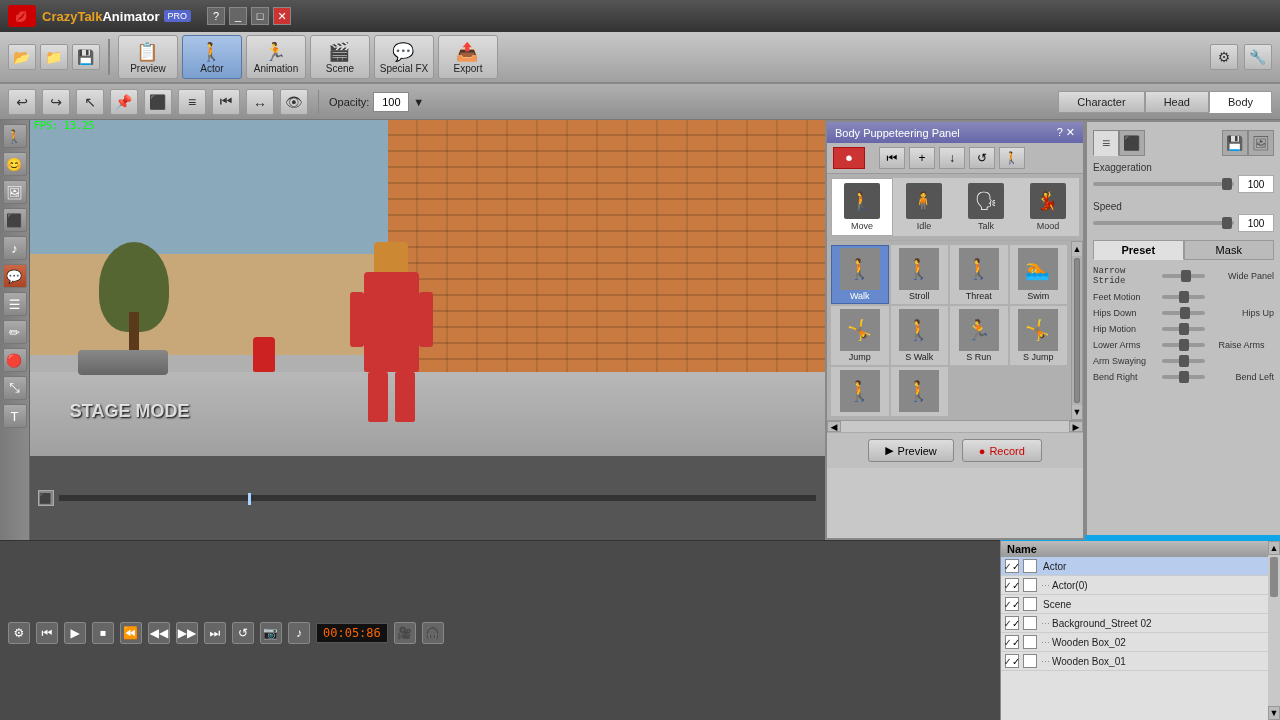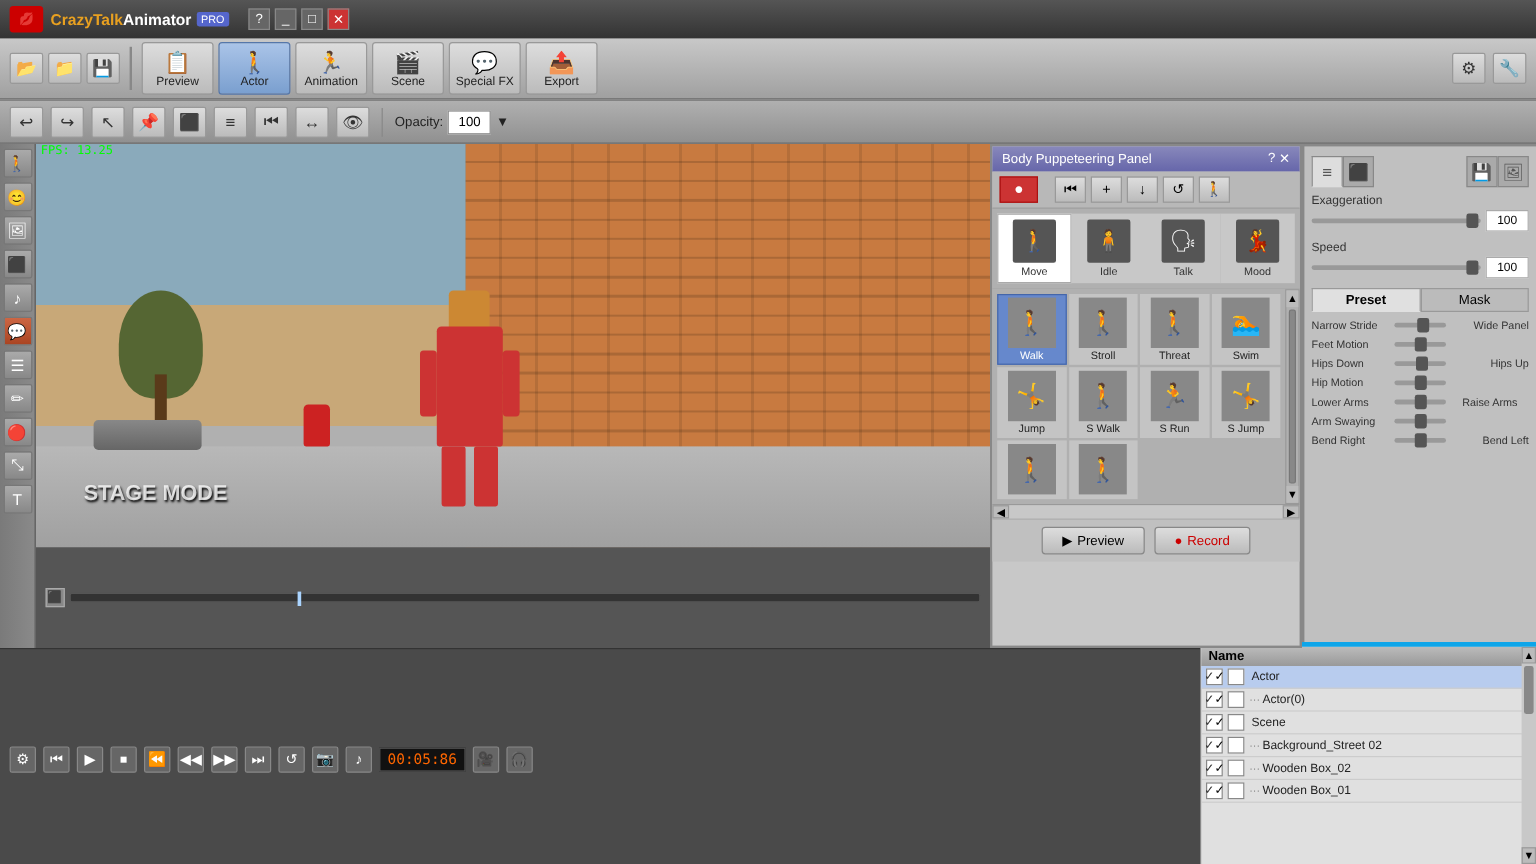--- a/index.html
+++ b/index.html
@@ -238,21 +238,21 @@
     .rp-preset-slider { flex: 1; height: 4px; background: #999; border-radius: 2px; position: relative; margin: 0 4px; }
     .rp-preset-thumb { position: absolute; top: -4px; width: 10px; height: 12px; background: #555; border-radius: 2px; cursor: pointer; }
 
     
     .scene-list {
       position: absolute; right: 0; bottom: 0;
       width: 280px;
       height: 185px;
       background: #e0e0e0;
       border-left: 1px solid #888;
-      border-top: 4px solid #0ea5e9;
+      border-top: 6px solid #0ea5e9;
       overflow: hidden;
     }
     .scene-list-header {
       background: linear-gradient(to bottom, #bbb, #999);
       padding: 2px 6px; display: flex; align-items: center; gap: 4px; font-size: 11px; font-weight: bold;
     }
     .scene-row {
       display: flex; align-items: center; padding: 2px 4px; border-bottom: 1px solid #ccc;
       font-size: 10px; cursor: pointer;
     }
@@ -331,20 +331,25 @@
   <div class="tb2-btn">⏮</div>
   <div class="tb2-btn">↔</div>
   <div class="tb2-btn">👁</div>
   <div class="toolbar-sep" style="height:24px;width:1px;background:#888;"></div>
   <div class="opacity-area">
     <span>Opacity:</span>
     <input class="opacity-input" type="text" value="100" style="">
     <span style="cursor:pointer;">▼</span>
   </div>
   <div style="flex:1;"></div>
+  <div class="tab-row">
+    <div class="tab-btn">Character</div>
+    <div class="tab-btn">Head</div>
+    <div class="tab-btn active">Body</div>
+  </div>
 </div>
 
 <div style="display:flex; height: 420px; position:relative;">
 
   <div class="left-sidebar">
     <div class="sidebar-icon">🚶</div>
     <div class="sidebar-icon">😊</div>
     <div class="sidebar-icon">🖼</div>
     <div class="sidebar-icon">⬛</div>
     <div class="sidebar-icon">♪</div>
@@ -521,21 +526,21 @@
       </div>
     </div>
 
     <div class="rp-preset-tabs">
       <div class="rp-preset-tab active">Preset</div>
       <div class="rp-preset-tab">Mask</div>
     </div>
 
     <div id="preset-sliders">
     <div class="rp-preset-row">
-      <div class="rp-preset-label-l" style="font-size:9px; width:65px;">Narrow Stride</div>
+      <div class="rp-preset-label-l" style="font-size:9px; width:65px;font-family:Liberation Mono, monospace;">Narrow Stride</div>
       <div class="rp-preset-slider" style="flex:1; height:4px; background:#999; border-radius:2px; position:relative; margin:0 4px; cursor:pointer;">
         <div class="rp-preset-thumb" style="position:absolute; top:-4px; left:44%; width:10px; height:12px; background:#555; border-radius:2px; cursor:pointer;"></div>
       </div>
       <div class="rp-preset-label-r" style="font-size:9px; width:65px; text-align:right;">Wide Panel</div>
     </div>
         <div class="rp-preset-row">
       <div class="rp-preset-label-l" style="font-size:9px; width:65px;">Feet Motion</div>
       <div class="rp-preset-slider" style="flex:1; height:4px; background:#999; border-radius:2px; position:relative; margin:0 4px; cursor:pointer;">
         <div class="rp-preset-thumb" style="position:absolute; top:-4px; left:40%; width:10px; height:12px; background:#555; border-radius:2px; cursor:pointer;"></div>
       </div>

